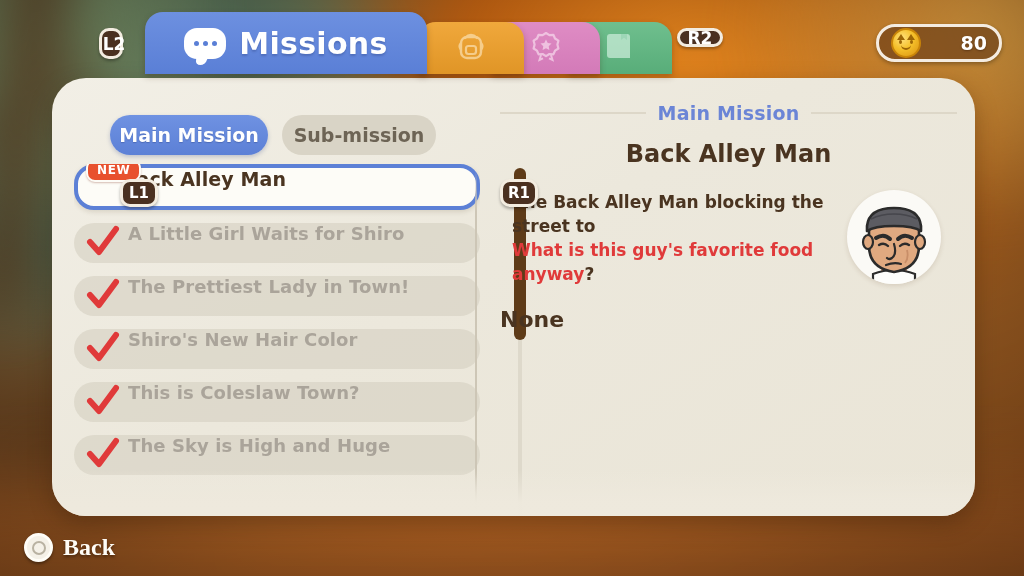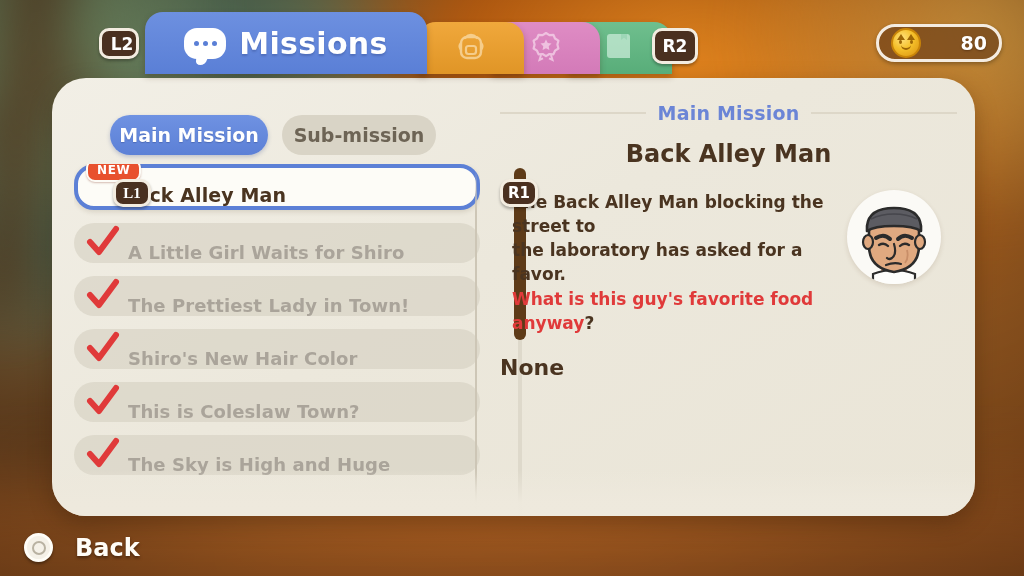--- a/index.html
+++ b/index.html
@@ -89,22 +89,22 @@
   #tab-book     { left:568px; width:104px; background:linear-gradient(180deg,#6fbf8e,#58ad79); z-index:3; }
   .tab-inactive { display:flex; align-items:center; justify-content:center; padding-bottom:4px; }
   .tab-inactive .glyph { opacity:.72; }
 
   .bumper {
     position:absolute; background:#4a3020; border:3px solid #f3ece0;
     border-radius:10px; color:#fff; font-weight:bold; font-size:17px;
     display:flex; align-items:center; justify-content:center;
     box-shadow:0 2px 3px rgba(0,0,0,.3);
   }
-  #l2-badge { left:99px; top:28px; width:40px; height:31px; z-index:7;padding-left:6px; }
-  #r2-badge { left:652px; top:28px; width:46px; height:36px; z-index:7; }
+  #l2-badge { left:99px; top:28px; width:24px; height:31px; z-index:7;padding-left:6px; }
+  #r2-badge { left:677px; top:28px; width:46px; height:19px; z-index:7; }
 
   #coin-pill {
     position:absolute; right:22px; top:24px; width:126px; height:38px;
     border:3px solid #f4ece1; border-radius:19px;
     background:rgba(90,48,18,.55);
     display:flex; align-items:center; padding:0 12px; gap:10px;
     box-shadow:0 2px 4px rgba(0,0,0,.3);
   }
   .coin {
     width:30px; height:30px; border-radius:50%;
@@ -132,21 +132,21 @@
     overflow:hidden;
   }
   #panel::after {
     content:""; position:absolute; left:0; right:0; bottom:0; height:46px;
     background:linear-gradient(180deg, rgba(238,233,221,0) 0%, rgba(238,233,221,.97) 72%);
     pointer-events:none;
   }
 
   
   #seg-row { position:absolute; left:0; top:18px; width:470px; height:46px; }
-  #l1-badge { left:61px; top:101px; width:38px; height:28px; font-size:15px; z-index:9;font-family:Liberation Serif, serif; }
+  #l1-badge { left:68px; top:101px; width:38px; height:28px; font-size:15px; z-index:9; }
   #r1-badge { left:448px; top:101px; width:38px; height:28px; font-size:15px; z-index:9; }
 
   .seg {
     position:absolute; top:19px; height:40px; border-radius:20px;
     display:flex; align-items:center; justify-content:center;
     font-size:19px; font-weight:bold;
   }
   #seg-main {
     left:58px; width:158px;
     background:linear-gradient(180deg,#6f92e2,#5c80d6);
@@ -158,21 +158,21 @@
     background:#d9d4c6; color:#6d6455;
   }
 
   
   #list {
     position:absolute; left:22px; top:86px; width:406px; bottom:0;
     overflow:hidden;
   }
   .mission-item {
     position:relative; height:40px; margin-bottom:13px; border-radius:20px;
-    display:flex; align-items:flex-end; padding-left:16px;
+    display:flex; align-items:flex-start; padding-left:16px;
   }
   .mission-item.done {
     background:rgba(213,208,193,.62);
   }
   .mission-item.selected {
     background:#fdfcf7; border:4px solid #5c80d6; height:46px;
     box-shadow:0 2px 5px rgba(80,60,30,.15);
   }
   .mission-item .title {
     font-size:18px; font-weight:bold; color:#aaa49a; letter-spacing:.1px;
@@ -241,21 +241,21 @@
 
   #items-none {
     margin-top:20px; color:#4a3420;
     font-size:22px; font-weight:bold;
   }
   #items-header { margin-top:38px; }
 
   
   #footer {
     position:absolute; left:24px; bottom:14px;
-    display:flex; align-items:center; gap:22px;
+    display:flex; align-items:center; gap:10px;font-family:Liberation Serif, serif;
   }
   .btn-circle {
     width:29px; height:29px; border-radius:50%;
     background:#f5f1e8; border:3px solid #fffdf7;
     display:flex; align-items:center; justify-content:center;
     box-shadow:0 2px 3px rgba(0,0,0,.35);
   }
   .btn-circle .inner {
     width:14px; height:14px; border-radius:50%;
     border:2px solid #b9b2a2;
@@ -397,21 +397,20 @@
         <span class="line"></span>
         <span class="txt">Main Mission</span>
         <span class="line"></span>
       </div>
 
       <div id="mission-name">Back Alley Man</div>
 
       <div id="desc-row">
         <div id="desc-text">
           <span class="l">The Back Alley Man blocking the street to</span>
-          <span class="l">the laboratory has asked for a favor.</span>
           <span class="q"><span>What is this guy's favorite food anyway</span><span class="mark">?</span></span>
         </div>
 
         <div id="portrait">
           <svg viewBox="0 0 78 84">
 
             <path d="M26 64 h26 v14 h-26z" fill="#d9a07c"></path>
             <path d="M18 74 q21 -8 42 0 v12 h-42z" fill="#fdfdfb" stroke="#2b2b2b" stroke-width="2.2"></path>
 
             <path d="M14 30 q0 -18 25 -18 q25 0 25 18 v16 q0 22 -25 26 q-25 -4 -25 -26z" fill="#e0a980" stroke="#2b2b2b" stroke-width="2.6"></path>

